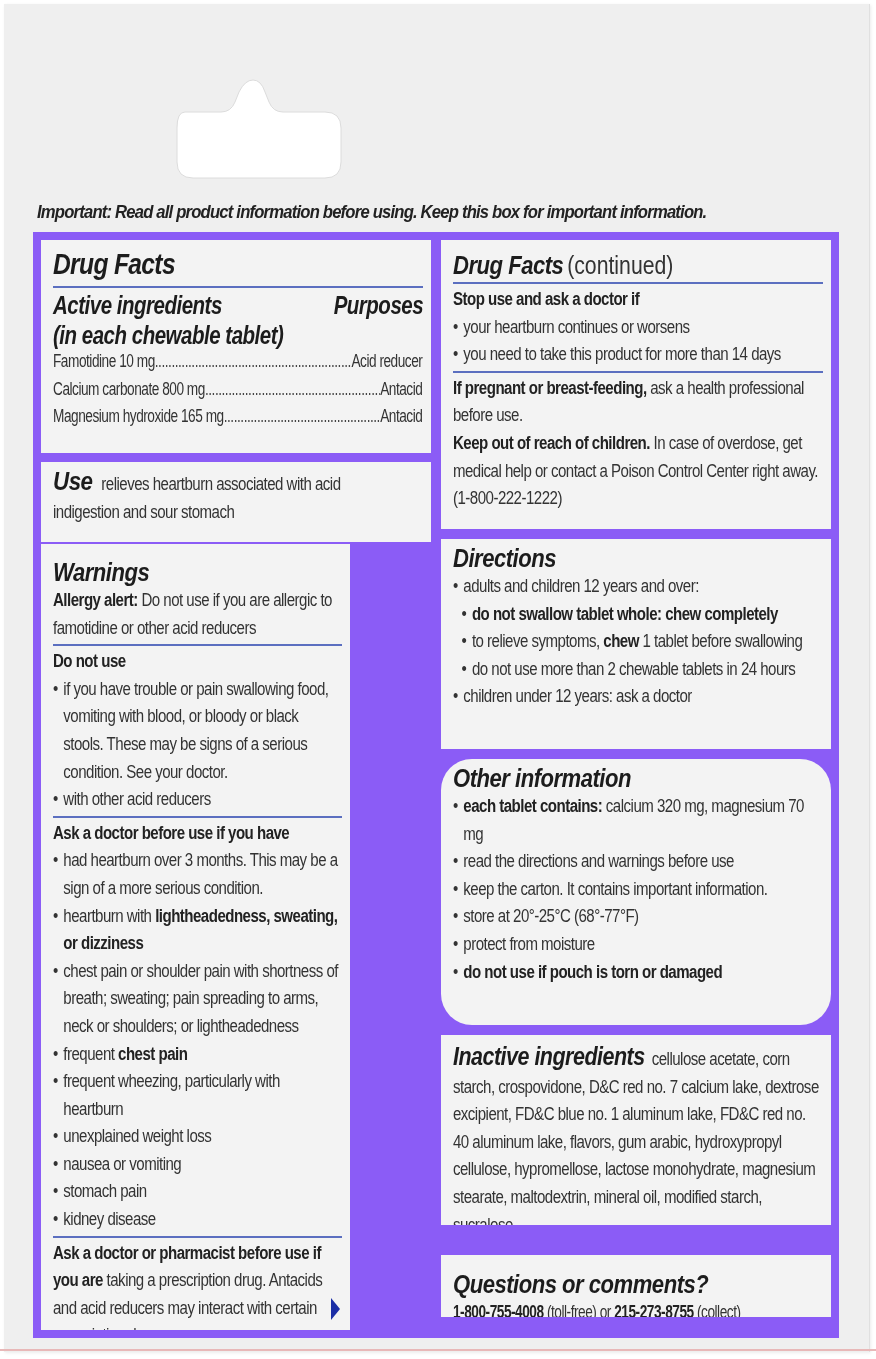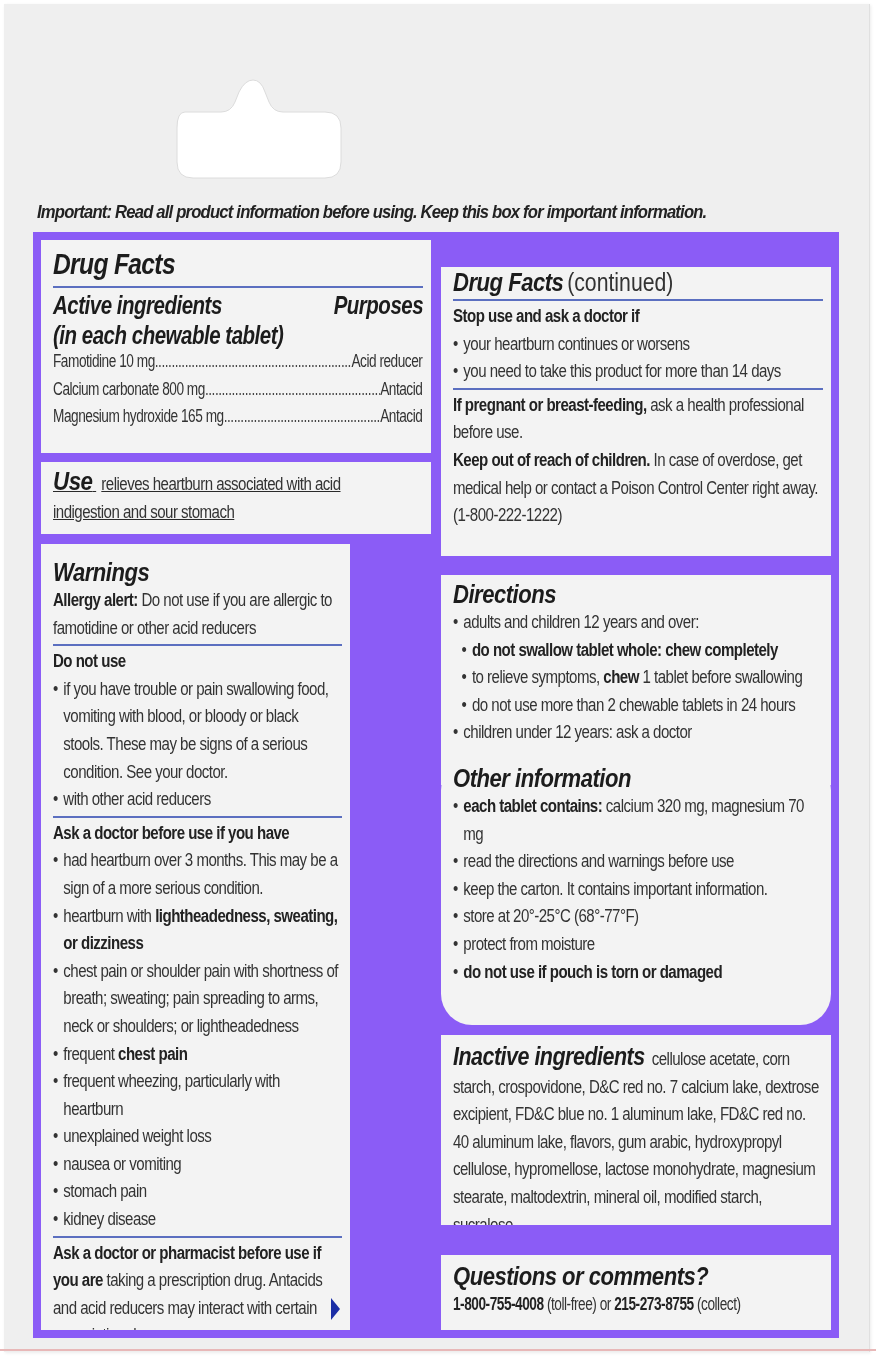--- a/index.html
+++ b/index.html
@@ -101,21 +101,21 @@
         <span>Antacid</span>
       </div>
       <div class="row">
         <span>Magnesium hydroxide 165 mg</span>
         <span class="dots">..............................................................................................................</span>
         <span>Antacid</span>
       </div>
     </div>
   </div>
 
-  <div class="panel" style="left:8px; top:230px; width:390px; height:72px; padding-top:4px;text-decoration:underline;">
+  <div class="panel" style="left:8px; top:230px; width:390px; height:80px; padding-top:4px;">
     <div class="p-text">
       <span class="h-mid" style="font-size:26px; display:inline; transform:none;">Use</span>
       <span style="margin-left:6px;">relieves heartburn associated with acid</span><br>
       <span>indigestion and sour stomach</span>
     </div>
   </div>
 
   <div class="panel" style="left:8px; top:312px; width:309px; height:786px; padding-top:13px;">
     <div class="h-mid" style="transform:scaleX(0.85); transform-origin:left top; font-size:26px;">Warnings</div>
     <div class="p-text">
@@ -143,21 +143,21 @@
       <div class="li"><span class="bullet">•</span><span>kidney disease</span></div>
     </div>
     <div class="rule"></div>
     <div class="p-text">
       <b>Ask a doctor or pharmacist before use if you are</b>
       <span>taking a prescription drug. Antacids and acid reducers may interact with certain prescription drugs.</span>
     </div>
     <div class="arrow"></div>
   </div>
 
-  <div class="panel" style="left:408px; top:8px; width:390px; height:289px; padding-top:0;margin-top:27px;">
+  <div class="panel" style="left:408px; top:8px; width:390px; height:289px; padding-top:10px;">
     <div style="white-space:nowrap; transform:scaleX(0.85); transform-origin:left top;">
       <span class="h-mid" style="font-size:26px;">Drug Facts</span>
       <span style="font-size:25px; color:#333;">(continued)</span>
     </div>
     <div class="rule"></div>
     <div class="p-text">
       <div class="b">Stop use and ask a doctor if</div>
       <div class="li"><span class="bullet">•</span><span>your heartburn continues or worsens</span></div>
       <div class="li" style="white-space:nowrap;"><span class="bullet">•</span><span>you need to take this product for more than 14 days</span></div>
     </div>
@@ -165,21 +165,21 @@
     <div class="p-text">
       <b>If pregnant or breast-feeding,</b>
       <span>ask a health professional before use.</span>
     </div>
     <div class="p-text">
       <b>Keep out of reach of children.</b>
       <span>In case of overdose, get medical help or contact a Poison Control Center right away. (1-800-222-1222)</span>
     </div>
   </div>
 
-  <div class="panel" style="left:408px; top:307px; width:390px; height:210px; padding-top:4px;margin-top:36px;">
+  <div class="panel" style="left:408px; top:307px; width:390px; height:210px; padding-top:4px;">
     <div class="h-mid" style="transform:scaleX(0.85); transform-origin:left top; font-size:26px;">Directions</div>
     <div class="p-text">
       <div class="li"><span class="bullet">•</span><span>adults and children 12 years and over:</span></div>
       <div class="li2" style="white-space:nowrap;"><span class="bullet">•</span><b>do not swallow tablet whole: chew completely</b></div>
       <div class="li2"><span class="bullet">•</span><span>to relieve symptoms, </span><b>chew</b><span> 1 tablet before swallowing</span></div>
       <div class="li2" style="white-space:nowrap;"><span class="bullet">•</span><span>do not use more than 2 chewable tablets in 24 hours</span></div>
       <div class="li"><span class="bullet">•</span><span>children under 12 years: ask a doctor</span></div>
     </div>
   </div>
 
@@ -195,20 +195,20 @@
     </div>
   </div>
 
   <div class="panel" style="left:408px; top:803px; width:390px; height:190px; padding-top:6px;">
     <div class="p-text">
       <span class="h-mid" style="font-size:25px;">Inactive ingredients</span>
       <span style="margin-left:4px;">cellulose acetate, corn starch, crospovidone, D&amp;C red no. 7 calcium lake, dextrose excipient, FD&amp;C blue no. 1 aluminum lake, FD&amp;C red no. 40 aluminum lake, flavors, gum arabic, hydroxypropyl cellulose, hypromellose, lactose monohydrate, magnesium stearate, maltodextrin, mineral oil, modified starch, sucralose</span>
     </div>
   </div>
 
-  <div class="panel" style="left:408px; top:1023px; width:390px; height:75px; padding-top:6px;">
+  <div class="panel" style="left:408px; top:1023px; width:390px; height:62px; padding-top:14px;">
     <div class="h-mid" style="transform:scaleX(0.85); transform-origin:left top; font-size:26px; white-space:nowrap;">Questions or comments?</div>
     <div class="p-text" style="white-space:nowrap; width:130%; transform:scaleX(0.78);">
       <b>1-800-755-4008</b><span> (toll-free) or </span><b>215-273-8755</b><span> (collect)</span>
     </div>
   </div>
 
 </div>
 
 </body></html>

